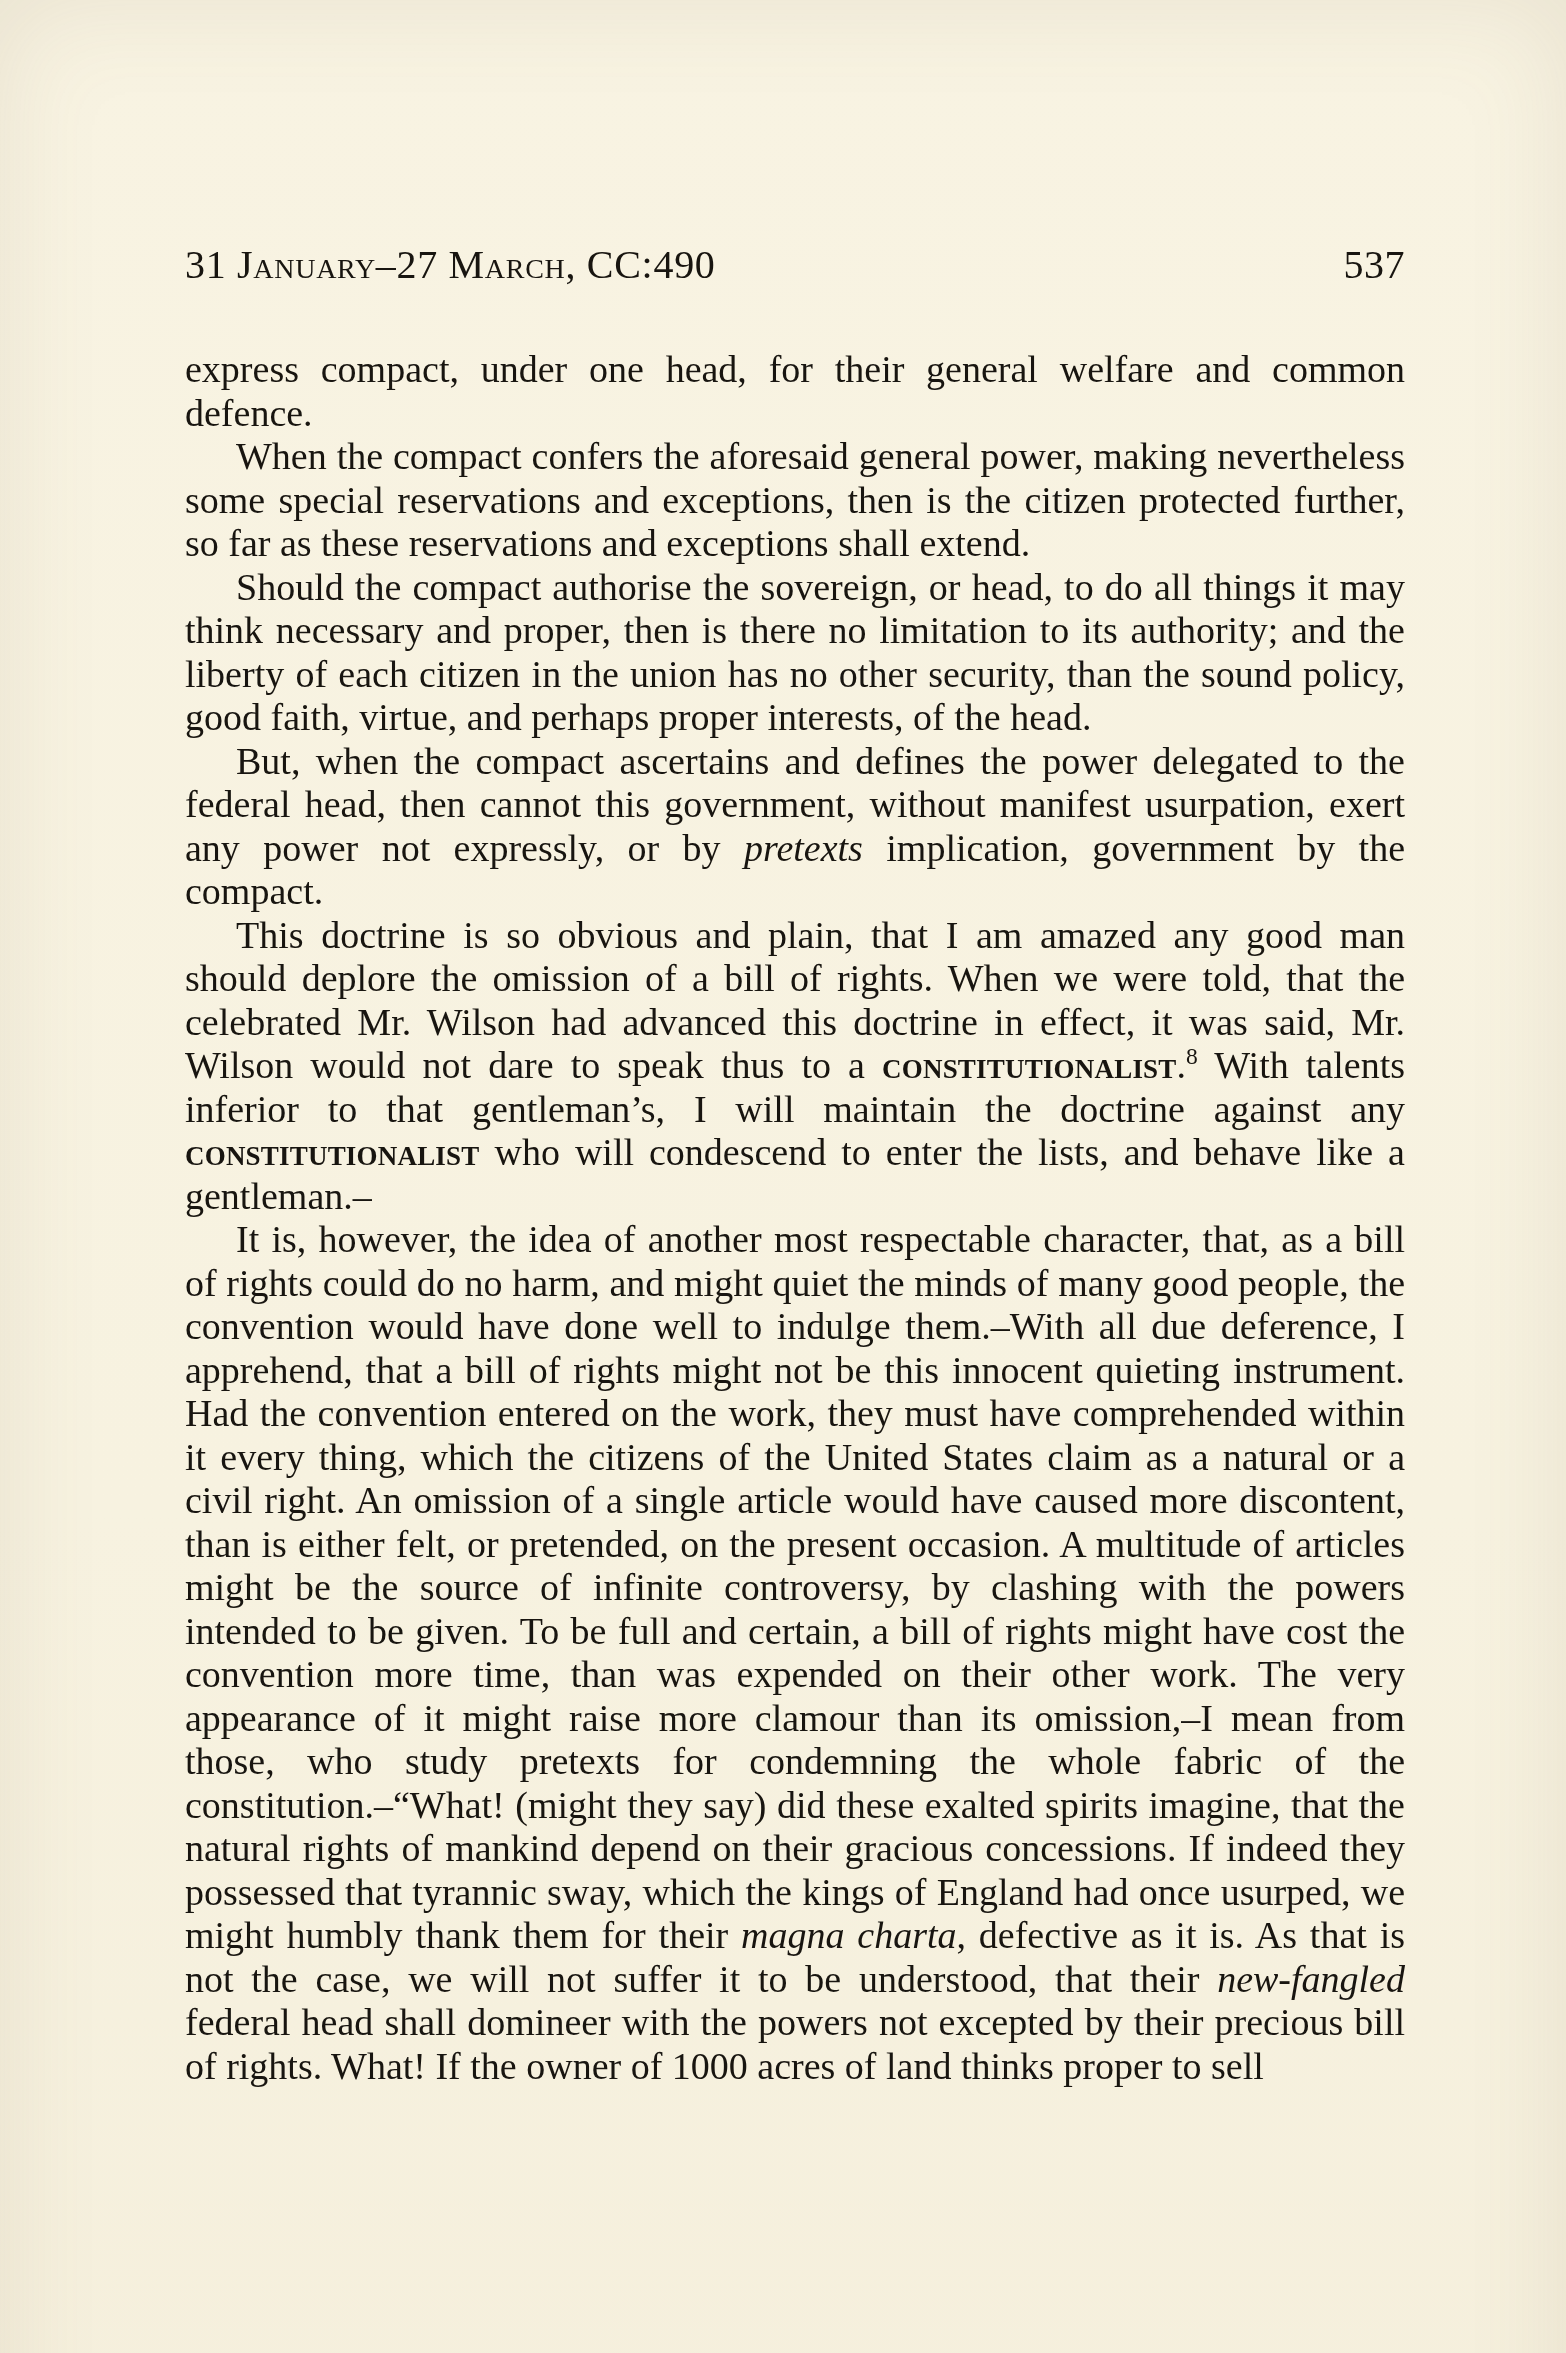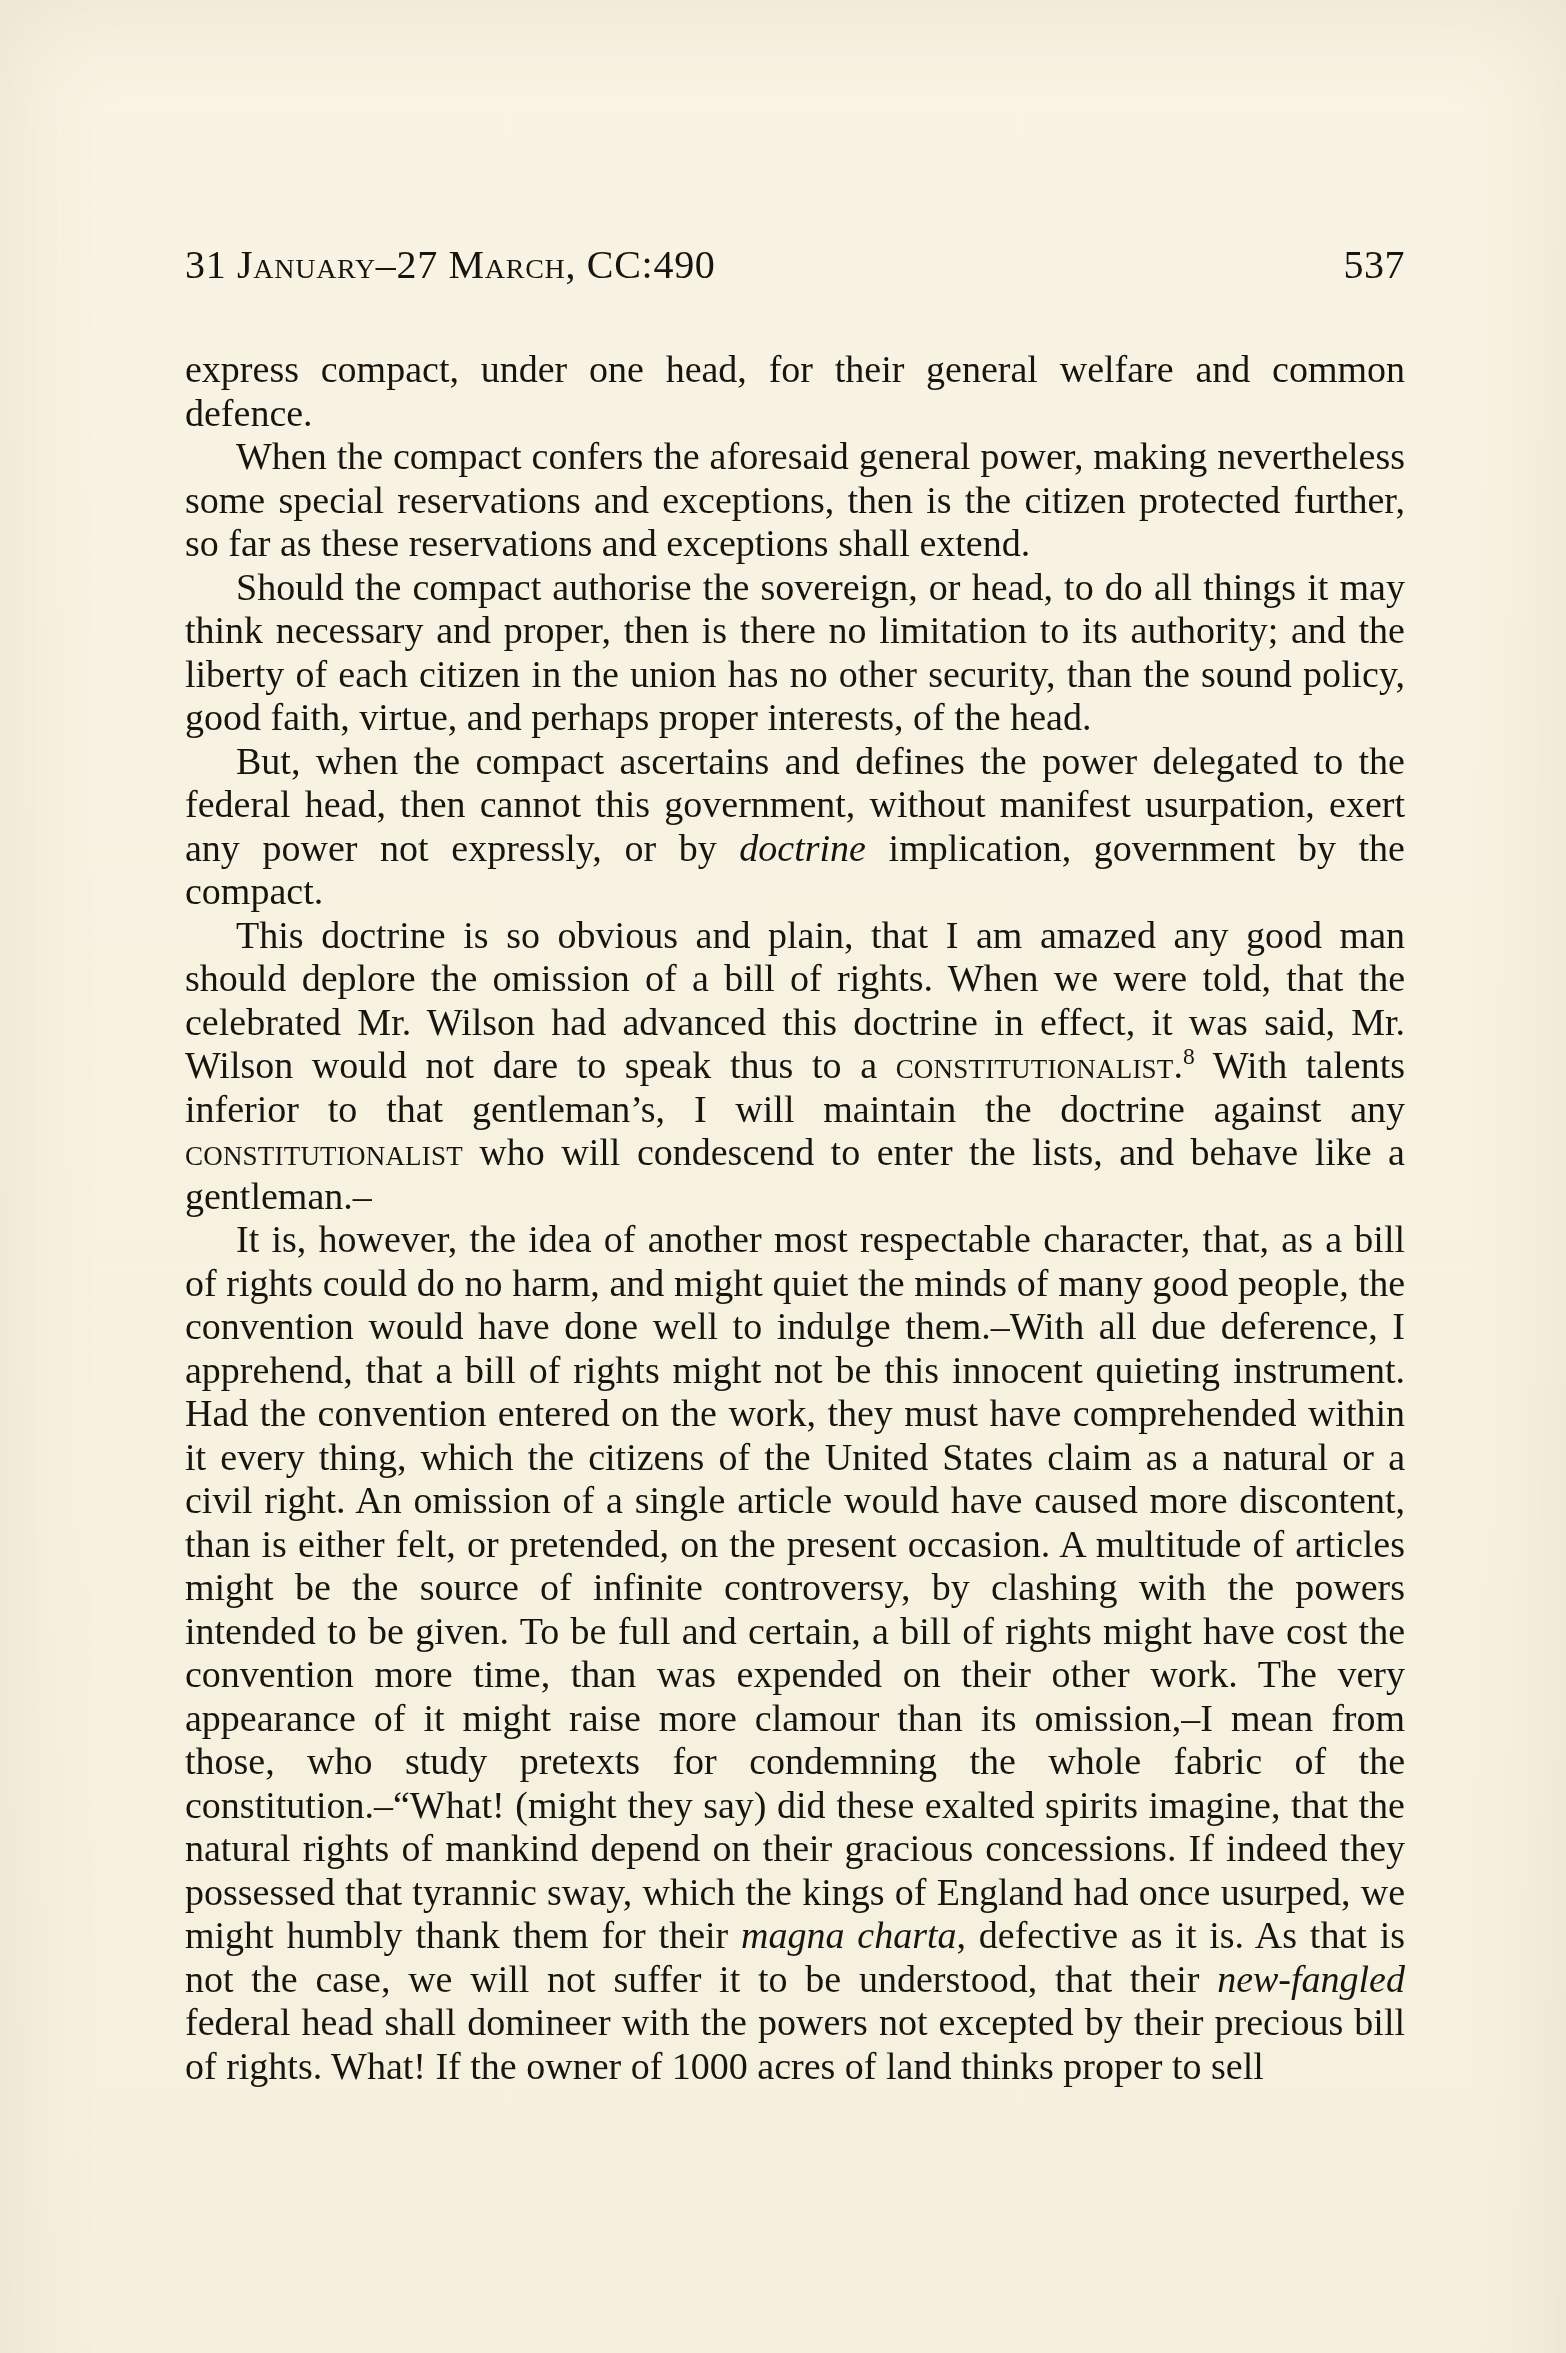--- a/index.html
+++ b/index.html
@@ -50,20 +50,21 @@
   }
   .body-text p.indent {
     text-indent: 51px;
   }
   .it {
     font-style: italic;
   }
   .sc {
     font-variant: small-caps;
     letter-spacing: 0.2px;
+    font-weight: bold;
   }
   sup.fn {
     font-size: 0.62em;
     line-height: 0;
     vertical-align: super;
   }
 </style>
 </head>
 <body>
 
@@ -83,21 +84,21 @@
 
       <p class="indent">
         <span>When the compact confers the aforesaid general power, making nevertheless some special reservations and exceptions, then is the citizen protected further, so far as these reservations and exceptions shall extend.</span>
       </p>
 
       <p class="indent">
         <span>Should the compact authorise the sovereign, or head, to do all things it may think necessary and proper, then is there no limitation to its authority; and the liberty of each citizen in the union has no other security, than the sound policy, good faith, virtue, and perhaps proper interests, of the head.</span>
       </p>
 
       <p class="indent">
-        <span>But, when the compact ascertains and defines the power delegated to the federal head, then cannot this government, without manifest usurpation, exert any power not expressly, or by </span><span class="it">doctrine</span><span> implication, government by the compact.</span>
+        <span>But, when the compact ascertains and defines the power delegated to the federal head, then cannot this government, without manifest usurpation, exert any power not expressly, or by </span><span class="it">pretexts</span><span> implication, government by the compact.</span>
       </p>
 
       <p class="indent">
         <span>This doctrine is so obvious and plain, that I am amazed any good man should deplore the omission of a bill of rights. When we were told, that the celebrated Mr. Wilson had advanced this doctrine in effect, it was said, Mr. Wilson would not dare to speak thus to a </span><span class="sc">constitutionalist</span><span>.</span><sup class="fn">8</sup><span> With talents inferior to that gentleman’s, I will maintain the doctrine against any </span><span class="sc">constitutionalist</span><span> who will condescend to enter the lists, and behave like a gentleman.–</span>
       </p>
 
       <p class="indent">
         <span>It is, however, the idea of another most respectable character, that, as a bill of rights could do no harm, and might quiet the minds of many good people, the convention would have done well to indulge them.–With all due deference, I apprehend, that a bill of rights might not be this innocent quieting instrument. Had the convention entered on the work, they must have comprehended within it every thing, which the citizens of the United States claim as a natural or a civil right. An omission of a single article would have caused more discontent, than is either felt, or pretended, on the present occasion. A multitude of articles might be the source of infinite controversy, by clashing with the powers intended to be given. To be full and certain, a bill of rights might have cost the convention more time, than was expended on their other work. The very appearance of it might raise more clamour than its omission,–I mean from those, who study pretexts for condemning the whole fabric of the constitution.–“What! (might they say) did these exalted spirits imagine, that the natural rights of mankind depend on their gracious concessions. If indeed they possessed that tyrannic sway, which the kings of England had once usurped, we might humbly thank them for their </span><span class="it">magna charta</span><span>, defective as it is. As that is not the case, we will not suffer it to be understood, that their </span><span class="it">new-fangled</span><span> federal head shall domineer with the powers not excepted by their precious bill of rights. What! If the owner of 1000 acres of land thinks proper to sell</span>
       </p>
 

